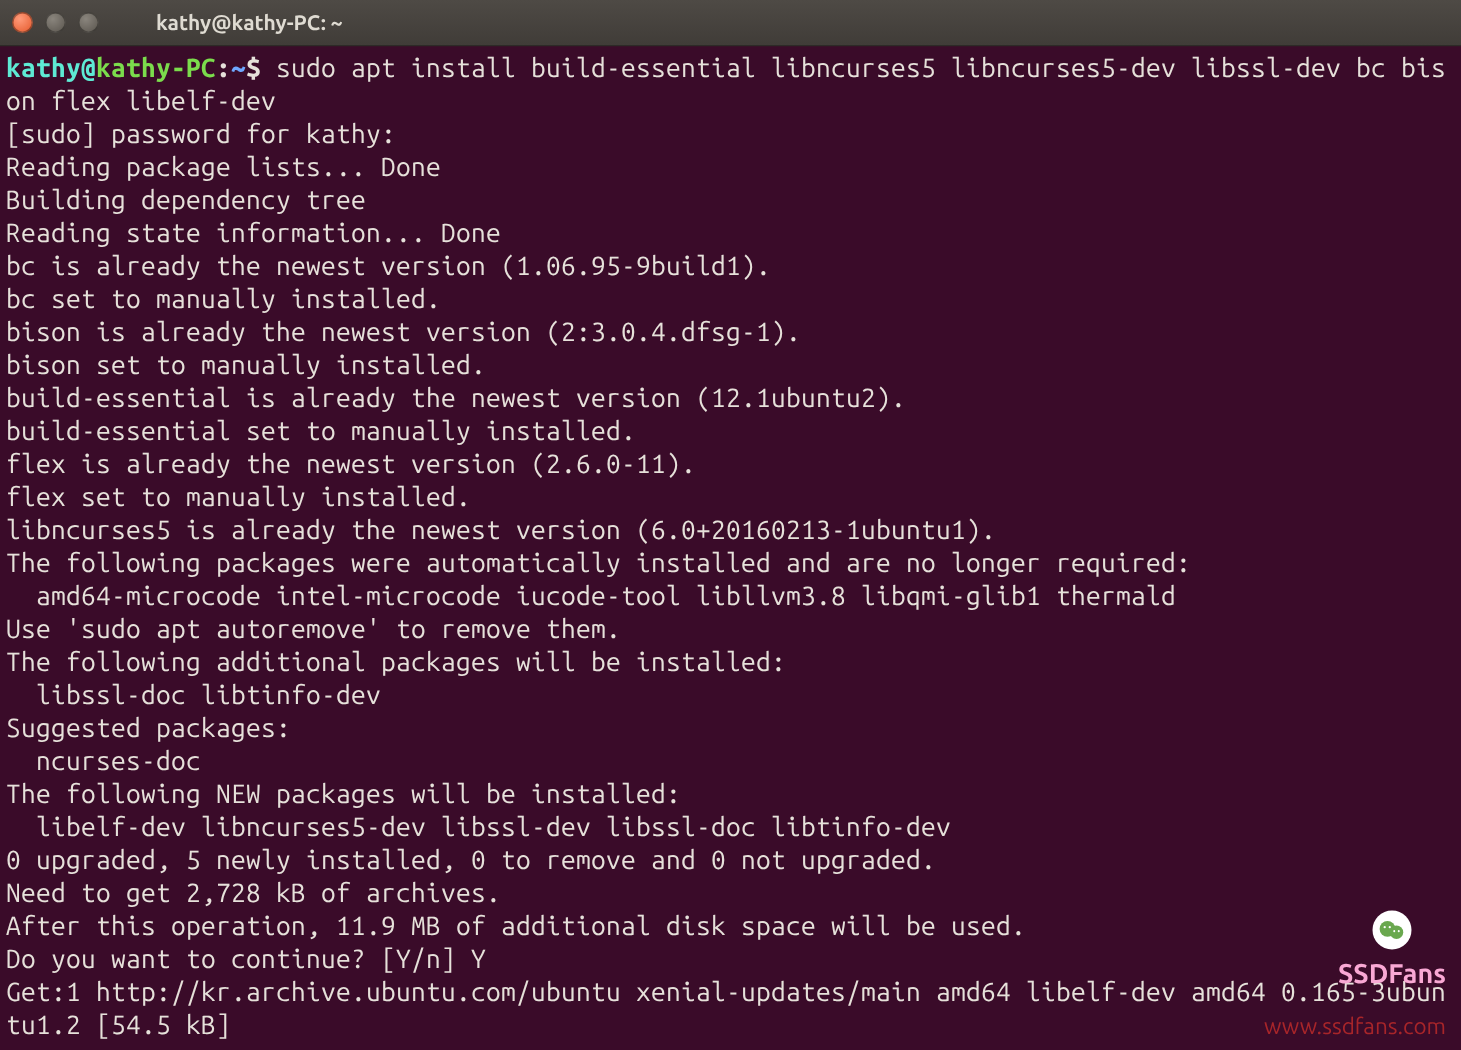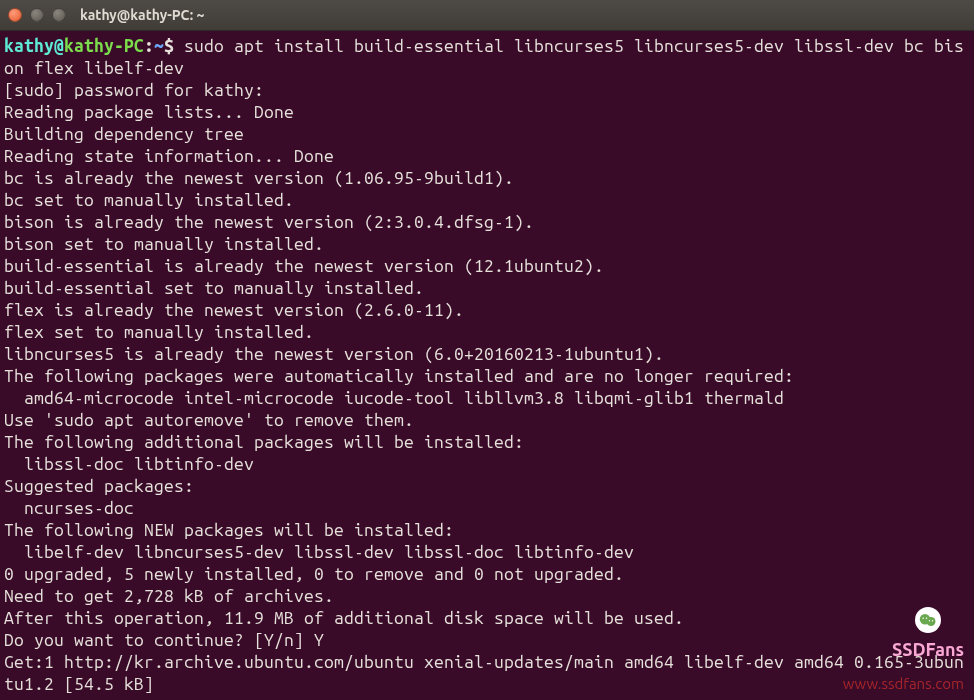--- a/index.html
+++ b/index.html
@@ -22,20 +22,21 @@
     height: 30px;
     background: linear-gradient(#4e4a45 0%, #403c38 100%);
     border-bottom: 1px solid #2d2a27;
     display: flex;
     align-items: center;
     padding: 0 8px;
     font-family: Ubuntu, "Segoe UI", sans-serif;
     color: #dfdbd2;
     font-size: 14px;
     font-weight: 600;
+    gap: 24px;
   }
   .win-btns {
     display: flex;
     gap: 8px;
     margin-right: 14px;
   }
   .win-btn {
     width: 14px;
     height: 14px;
     border-radius: 50%;

